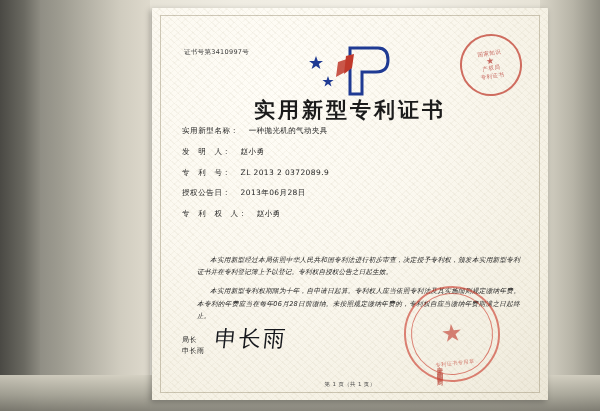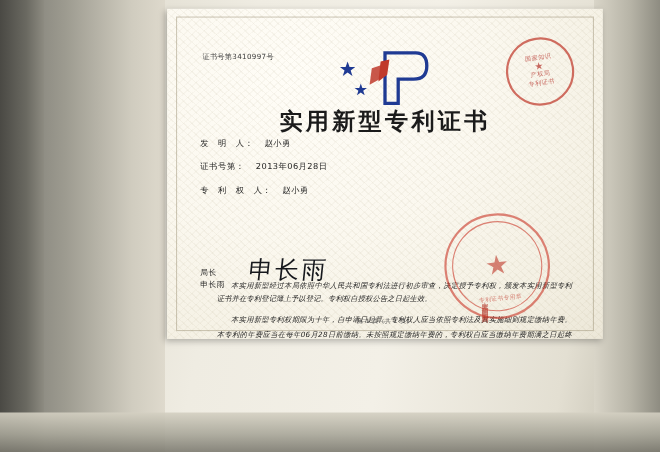--- a/index.html
+++ b/index.html
@@ -54,21 +54,21 @@
     background: linear-gradient(0deg, #7c7a70 0%, #a8a699 45%, #d4d0c2 100%);
     opacity: .9;
   }
 
   
   .cert {
     position: absolute;
     left: 152px;
     top: 8px;
     width: 396px;
-    height: 300px;
+    height: 392px;
     background:
       radial-gradient(ellipse at 30% 20%, #fffdf7 0%, #fbf8ef 45%, #f4f0e3 80%, #ece7d8 100%);
     box-shadow: -2px 2px 6px rgba(0,0,0,.28);
     overflow: hidden;
   }
   
   .cert::before {
     content: "";
     position: absolute;
     inset: 0;
@@ -190,21 +190,21 @@
     position: absolute;
     left: 30px;
     bottom: 44px;
     font-size: 7px;
     color: #1f1f1f;
     line-height: 1.5;
     letter-spacing: .5px;
   }
   .sign-names {
     display: flex;
-    gap: 11px;
+    gap: 0px;
     align-items: flex-start;
   }
   .sign-labels { white-space: nowrap; }
   .handwriting {
     margin-left: 10px;
     font-family: "DejaVu Serif", serif;
     font-size: 22px;
     color: #16181d;
     letter-spacing: 2px;
     transform: skewX(-6deg);
@@ -311,25 +311,33 @@
       <path d="M44 12 L52 10 L50 24 L42 30 Z" fill="#c0392b"></path>
       <path d="M36 18 L45 15 L43 28 L34 33 Z" fill="#c0392b" opacity=".85"></path>
       <polygon points="14,12 15.8,17 21,17 16.8,20 18.4,25 14,22 9.6,25 11.2,20 7,17 12.2,17" fill="#1f3a93"></polygon>
       <polygon points="26,32 27.4,36 31.6,36 28.2,38.5 29.5,42.5 26,40 22.5,42.5 23.8,38.5 20.4,36 24.6,36" fill="#1f3a93"></polygon>
     </svg>
 
     <div class="title">实用新型专利证书</div>
 
     <div class="fields">
       <div class="field-row">
+        <span class="field-label">实用新型名称：</span>
+        <span class="field-value">一种抛光机的气动夹具</span>
+      </div>
+      <div class="field-row">
         <span class="field-label">发　明　人：</span>
         <span class="field-value">赵小勇</span>
       </div>
       <div class="field-row">
-        <span class="field-label">证书号第：</span>
+        <span class="field-label">专　利　号：</span>
+        <span class="field-value">ZL 2013 2 0372089.9</span>
+      </div>
+      <div class="field-row">
+        <span class="field-label">授权公告日：</span>
         <span class="field-value">2013年06月28日</span>
       </div>
       <div class="field-row">
         <span class="field-label">专　利　权　人：</span>
         <span class="field-value">赵小勇</span>
       </div>
     </div>
 
 
     <div class="body-text">

